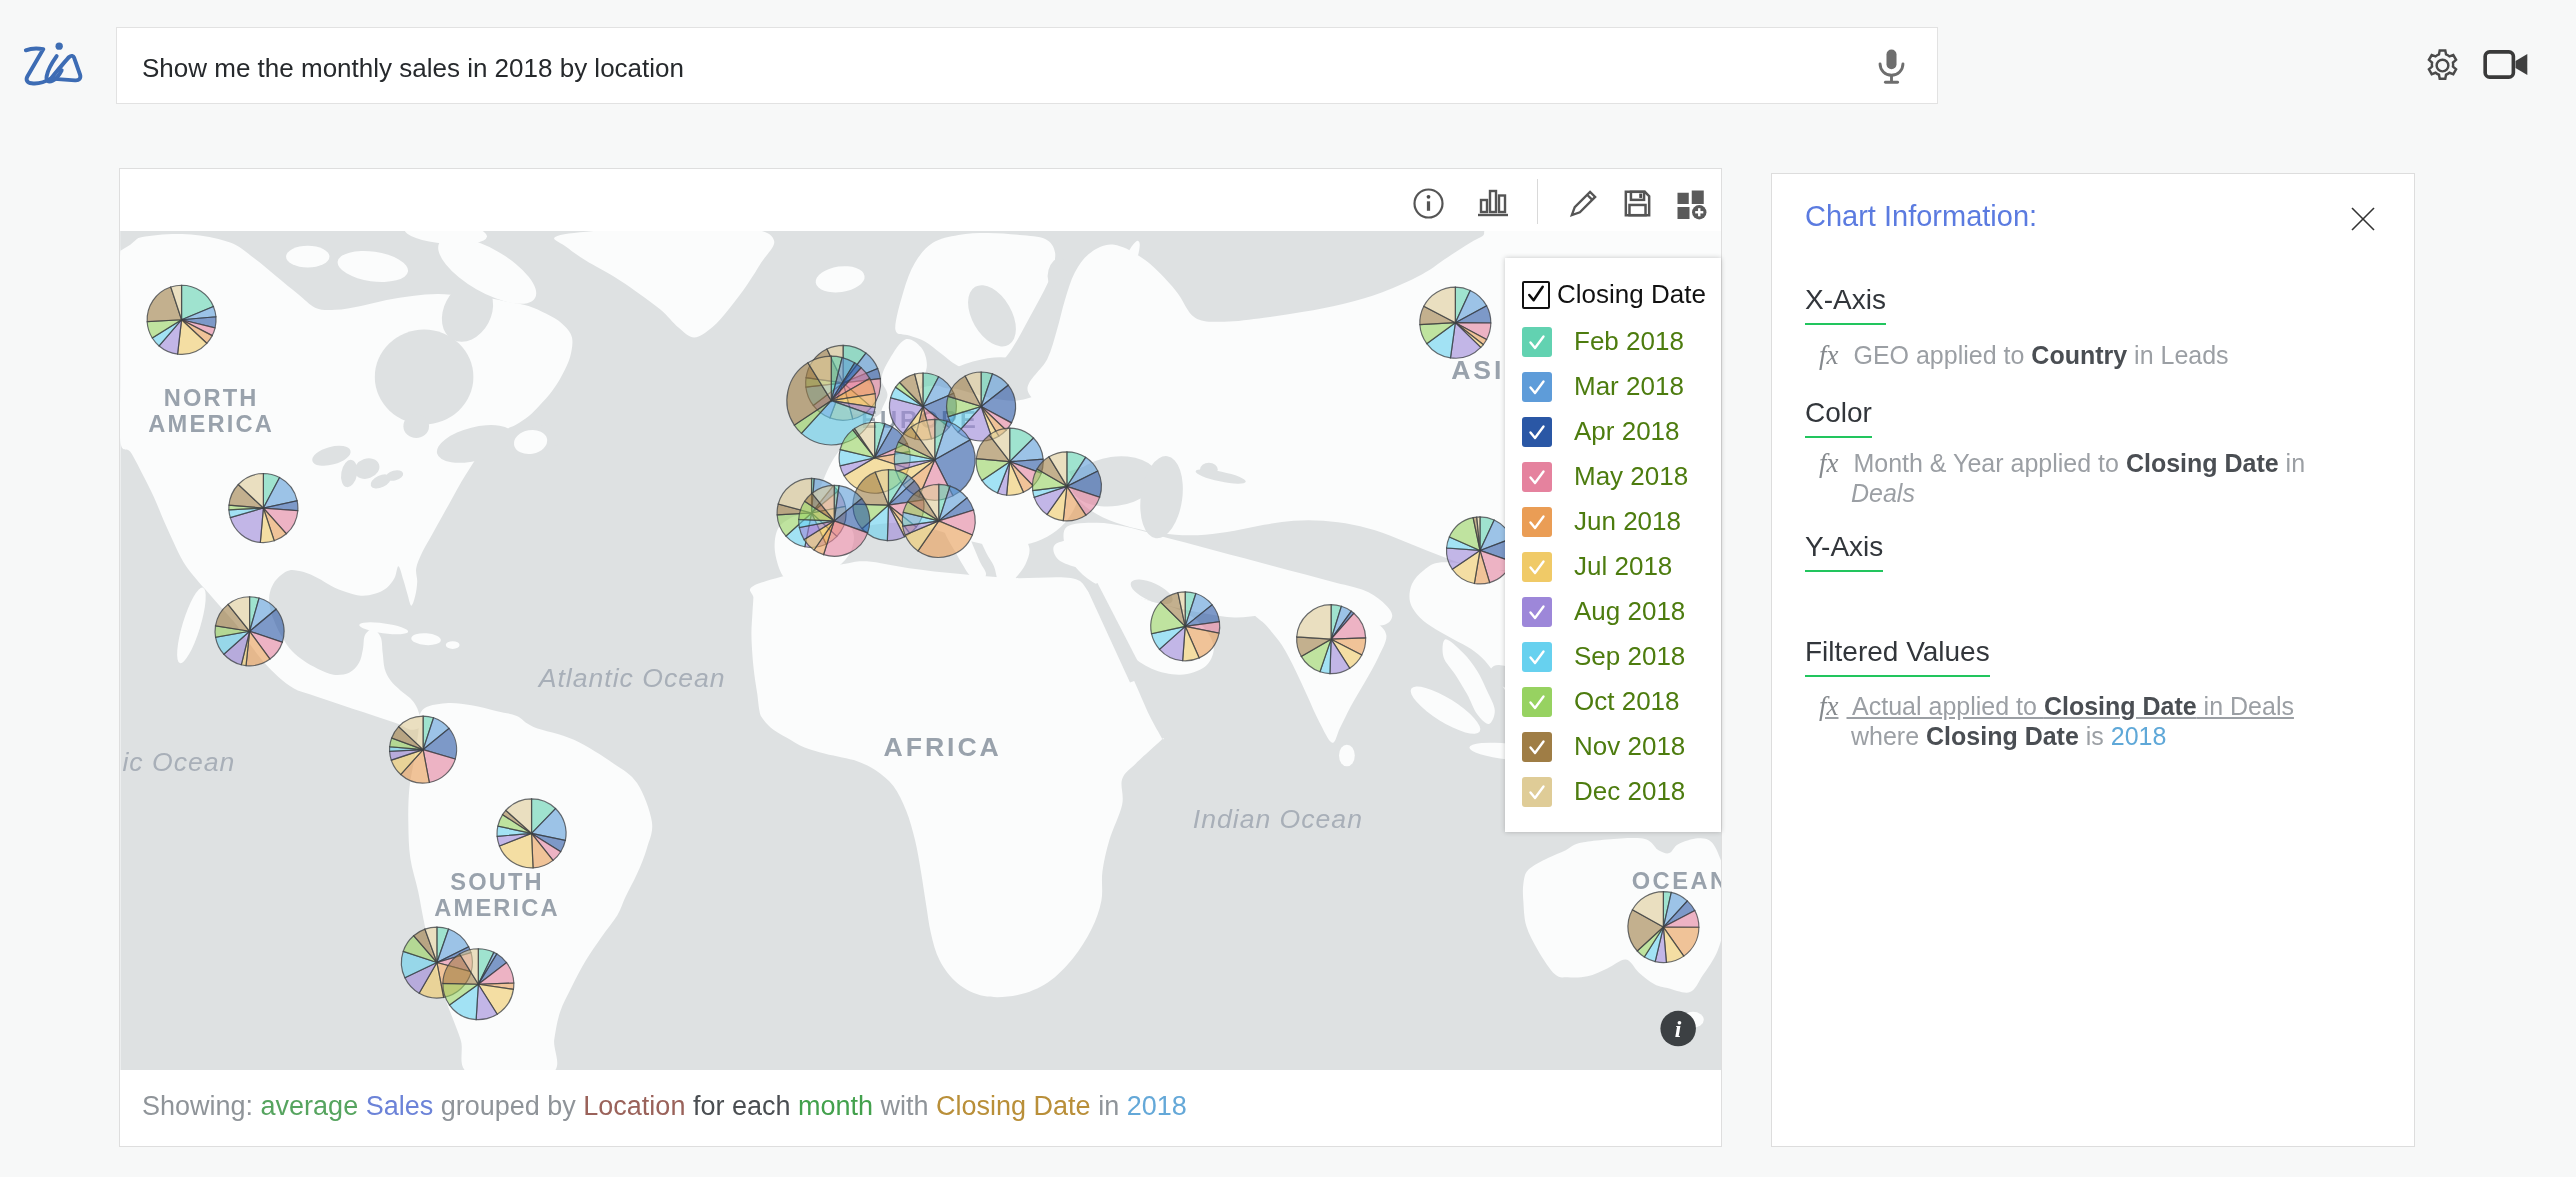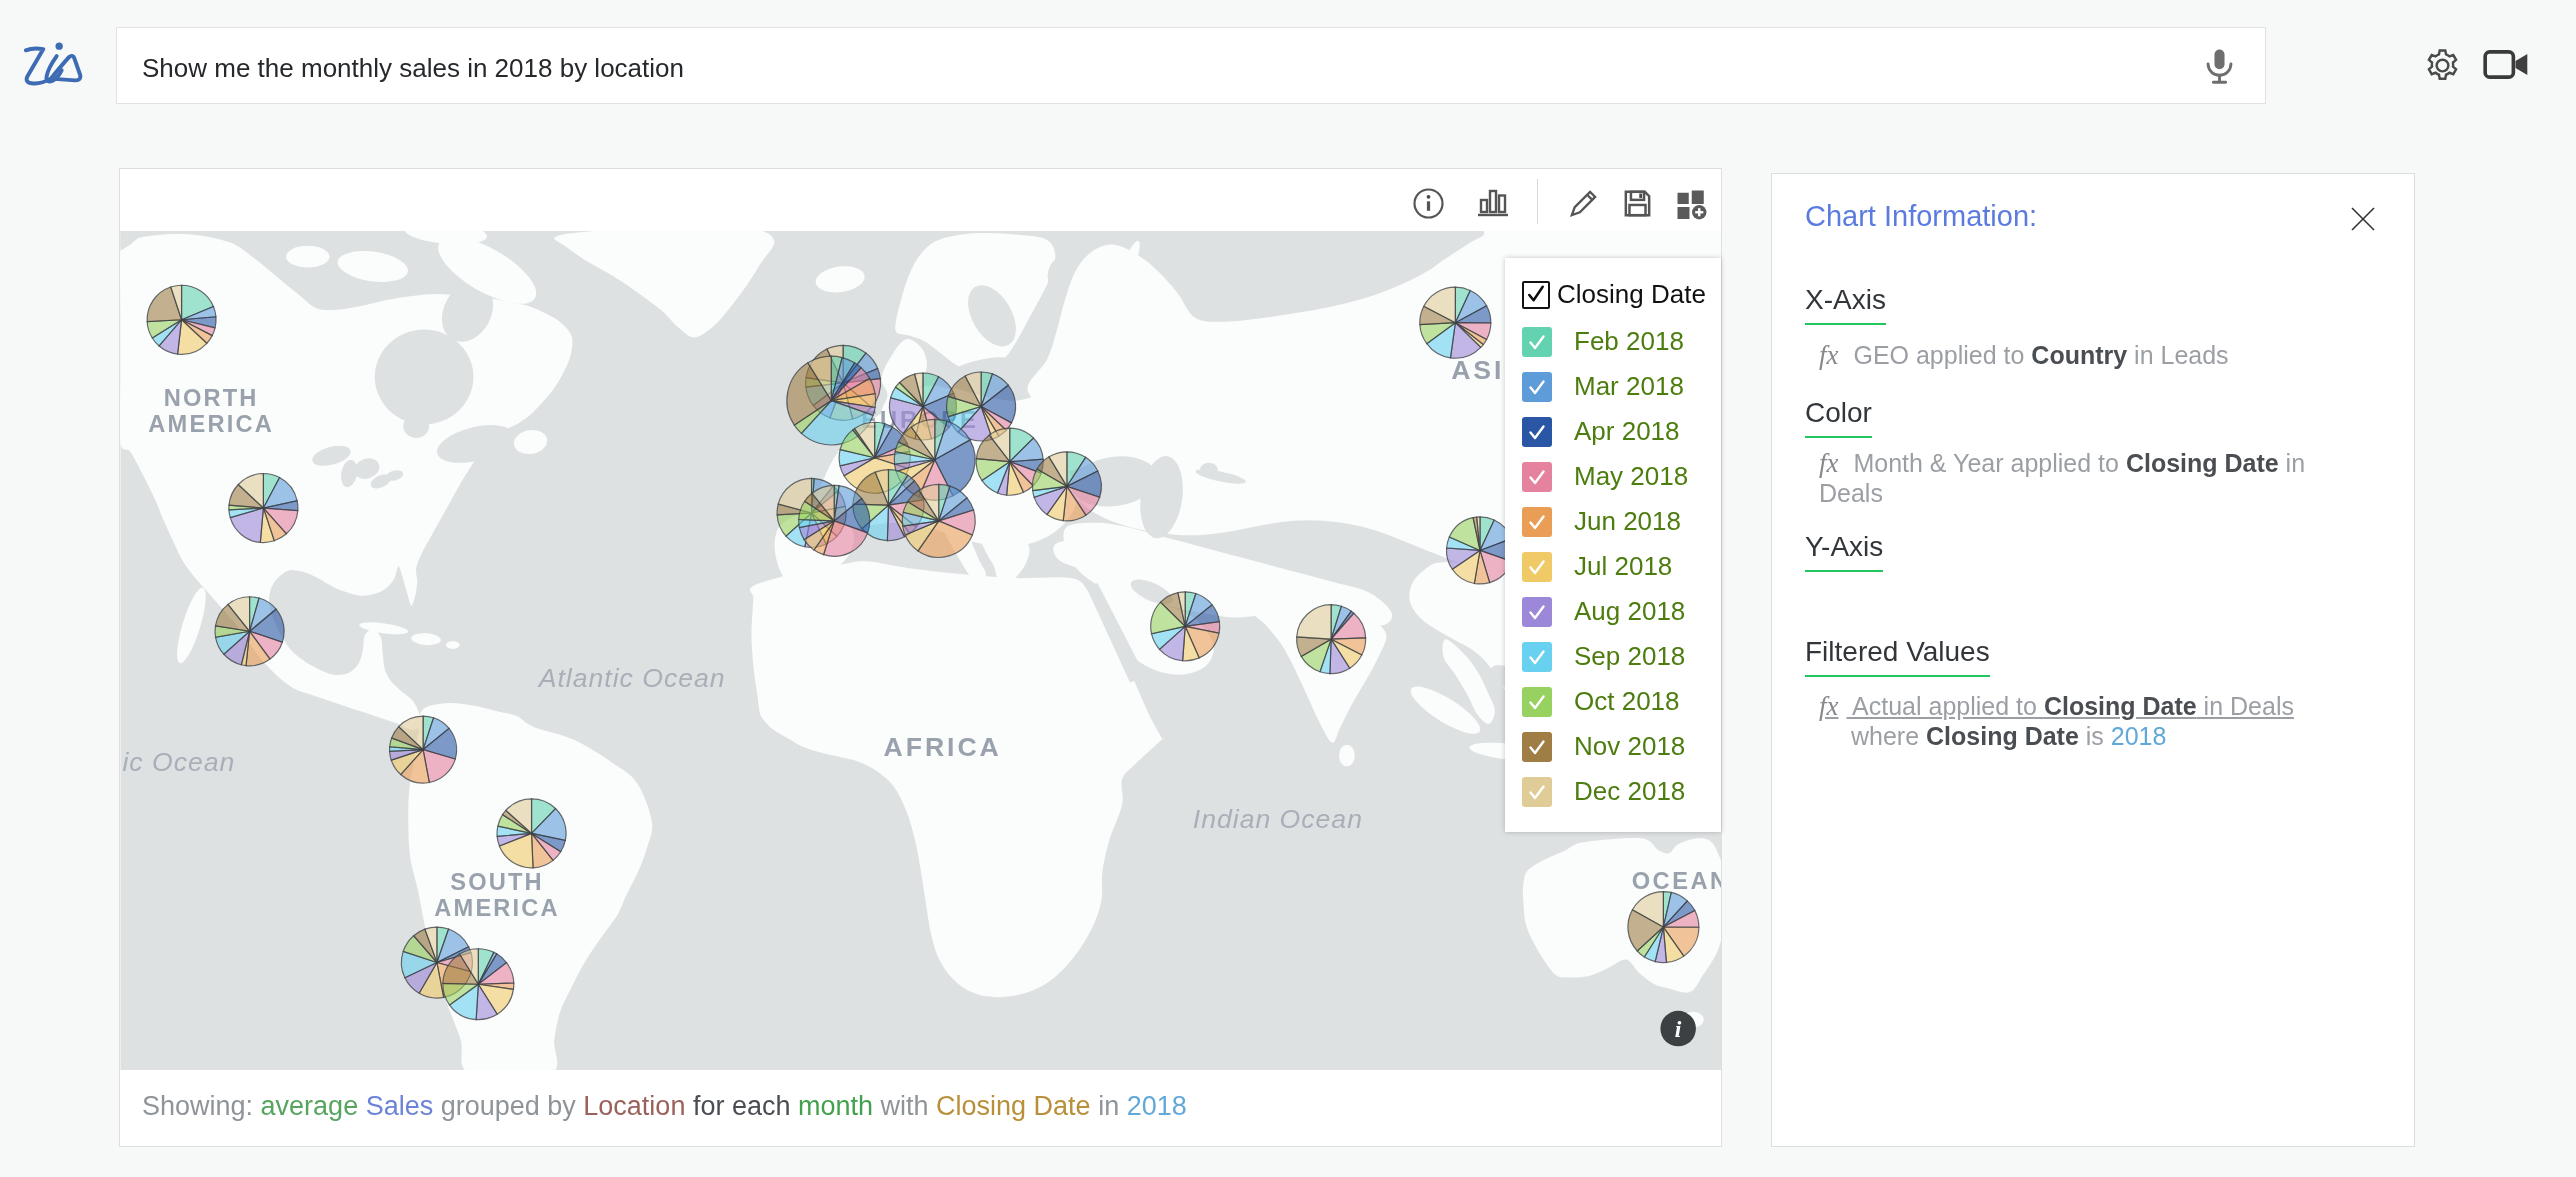--- a/index.html
+++ b/index.html
@@ -1,16 +1,16 @@
 <!DOCTYPE html>
 <html><head><meta charset="utf-8">
 <style>
 * { margin:0; padding:0; box-sizing:border-box; }
 html,body { width:2576px; height:1178px; background:#F7F8F8; font-family:"Liberation Sans",sans-serif; position:relative; overflow:hidden; }
-.searchbox { position:absolute; left:116px; top:27px; width:2150px; height:77px; background:#fff; border:1px solid #E2E2E2;padding-left:12px; }
+.searchbox { position:absolute; left:116px; top:27px; width:1822px; height:77px; background:#fff; border:1px solid #E2E2E2;padding-left:12px; }
 .searchtext { position:absolute; left:25px; top:25px; font-size:26px; color:#26292C; }
 .zialogo { position:absolute; left:20px; top:37px; }
 .micwrap { position:absolute; right:24px; top:17px; }
 .gearwrap { position:absolute; left:2424px; top:47px; }
 .camwrap { position:absolute; left:2483px; top:46px; }
 .mappanel { position:absolute; left:119px; top:168px; width:1603px; height:979px; background:#fff; border:1px solid #DEDEDE; }
 .tools { position:absolute; top:0; left:0; width:100%; height:62px; }
 .tools svg { position:absolute; top:17px; }
 .tooldiv { position:absolute; width:1px; height:45px; background:#D9D9D9; left:1417px; top:10px; }
 .mapsvg { position:absolute; left:0px; top:62px; }
@@ -539,18 +539,18 @@
 
 <div class="rightpanel">
   <div class="ci-title">Chart Information:</div>
   <div class="ci-close"><svg width="30" height="30" viewBox="0 0 30 30" stroke="#333" stroke-width="1.6">
         <line x1="4" y1="4" x2="26" y2="26"></line>
         <line x1="26" y1="4" x2="4" y2="26"></line>
       </svg></div>
   <div class="sec" style="top:110px;"><span class="sechead">X-Axis</span></div>
   <div class="fxline" style="top:166px;"><span class="fx">fx</span> GEO applied to <b class="dk">Country</b> in Leads</div>
   <div class="sec" style="top:223px;text-align:center;"><span class="sechead">Color</span></div>
-  <div class="fxline" style="top:274px;"><span class="fx">fx</span> Month &amp; Year applied to <b class="dk">Closing Date</b> in<br><span style="display:inline-block;">Deals</span></div>
+  <div class="fxline" style="top:274px;"><span class="fx">fx</span> Month &amp; Year applied to <b class="dk">Closing Date</b> in<br><span style="margin-left:32px;display:inline-block;font-style:italic;">Deals</span></div>
   <div class="sec" style="top:357px;"><span class="sechead">Y-Axis</span></div>
   <div class="sec" style="top:462px;"><span class="sechead">Filtered Values</span></div>
   <div class="fxline" style="top:517px;text-decoration:underline;"><span class="fx">fx</span> Actual applied to <b class="dk">Closing Date</b> in Deals<br><span style="margin-left:32px;display:inline-block;">where <b class="dk">Closing Date</b> is <span class="blue">2018</span></span></div>
 </div>
 
 
 </body></html>

